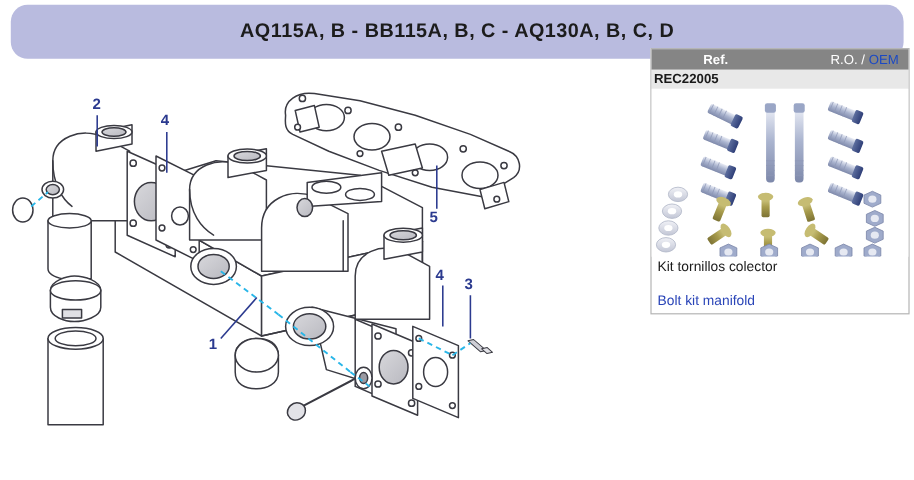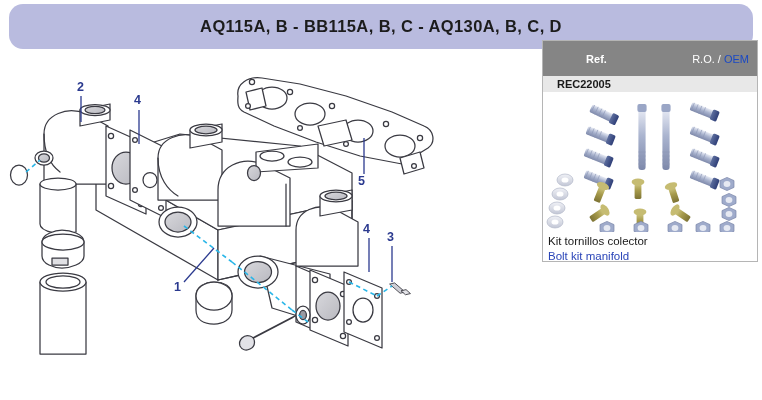--- a/index.html
+++ b/index.html
@@ -56,21 +56,21 @@
     position: absolute;
     left: 542px;
     top: 40px;
     width: 216px;
     height: 222px;
     border: 1px solid #b5b5b5;
     background: #ffffff;
     box-sizing: border-box;
   }
   #panel-header {
-    height: 35px;
+    height: 17px;
     background: #858585;
     display: flex;
     align-items: center;
     box-sizing: border-box;
     position: relative;
   }
   #panel-header .hdr-ref {
     position: absolute;
     left: 0;
     width: 50%;
@@ -87,21 +87,21 @@
     white-space: nowrap;
   }
   #panel-header .hdr-ro { color: #ffffff; }
   #panel-header .hdr-oem { color: #1b49c4; }
 
   #panel-refrow {
     height: 16px;
     background: #e8e8e8;
     display: flex;
     align-items: center;
-    padding-left: 14px;
+    padding-left: 2px;
     box-sizing: border-box;
   }
   #panel-refrow .ref-code {
     font-size: 11px;
     font-weight: bold;
     color: #1a1a1a;
   }
 
   #panel-image {
     position: relative;
@@ -114,21 +114,21 @@
   #panel-captions {
     padding: 2px 0 16px 5px;
     box-sizing: border-box;
   }
   #panel-captions div {
     font-size: 11.5px;
     line-height: 14.5px;
     white-space: nowrap;
   }
   .cap-es { color: #1a1a1a; }
-  .cap-en { color: #2a45b8; }
+  .cap-en { color: #2a45b8; margin-top: 13px; }
   .cap-it { color: #22a04a; }
 
   .callout-num {
     font-size: 12.5px;
     font-weight: bold;
     fill: #2b3a8f;
     font-family: "Liberation Sans", sans-serif;
   }
 </style>
 </head>

